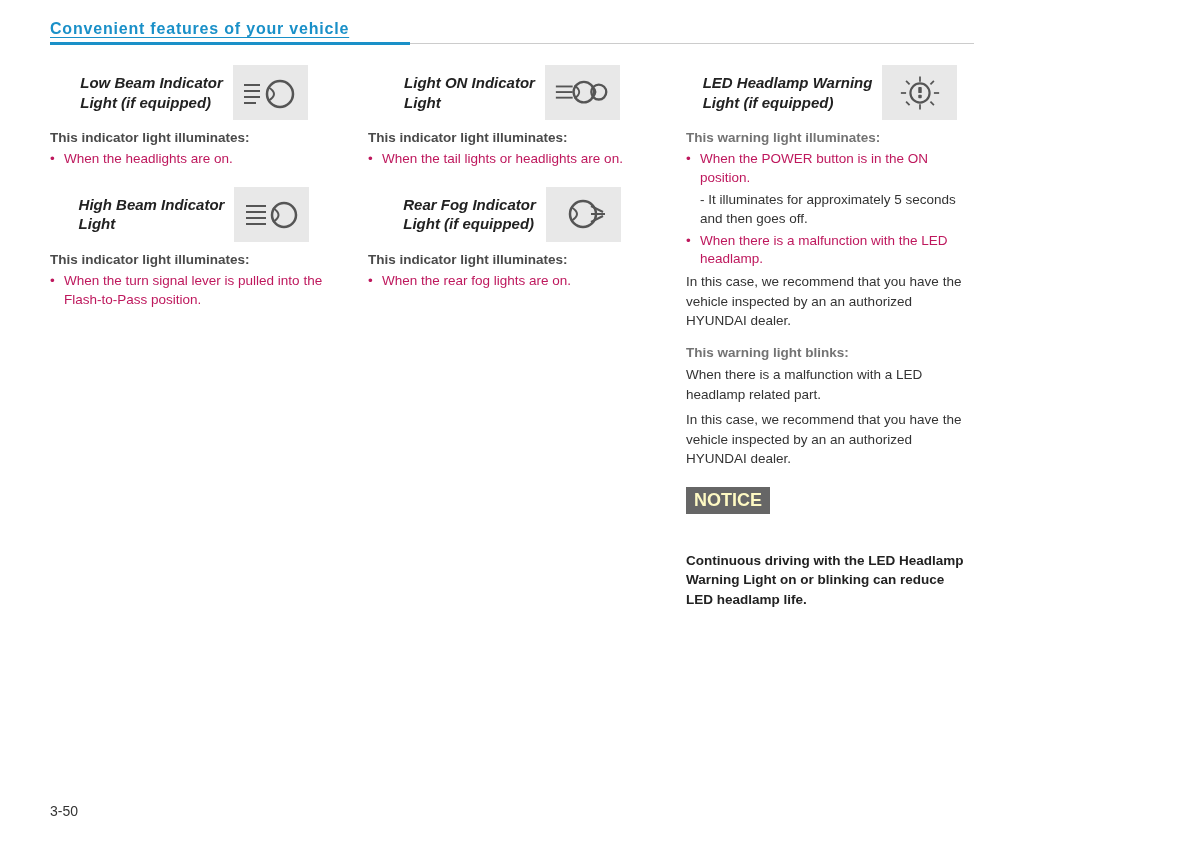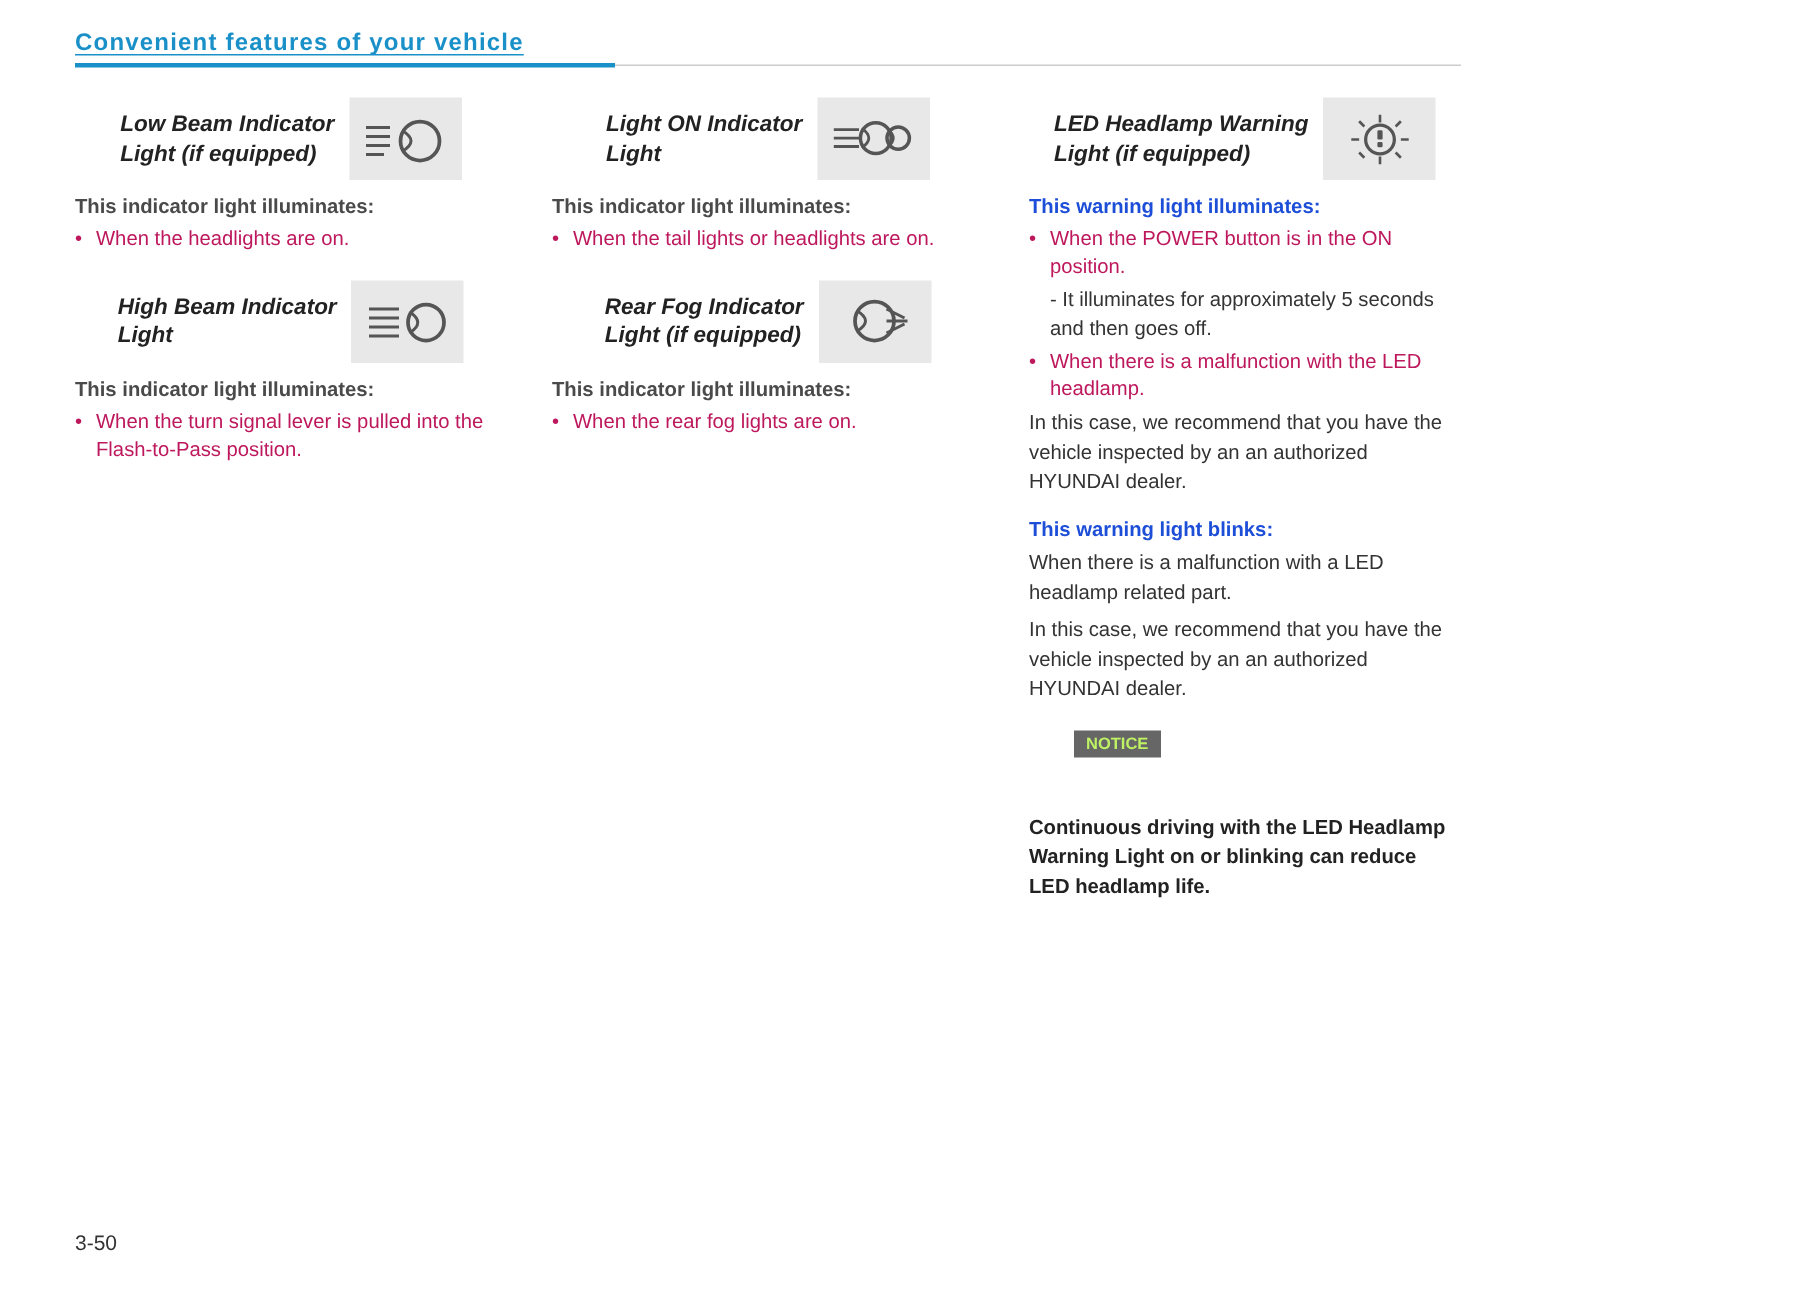--- a/index.html
+++ b/index.html
@@ -120,58 +120,57 @@
       font-size: 13.5px;
       color: #333;
       line-height: 1.4;
       margin-bottom: 3px;
     }
 
     
     .warning-label {
       font-size: 13.5px;
       font-weight: bold;
-      color: #1d4ed8;
+      color: #737373;
       margin-bottom: 5px;
       margin-top: 10px;
     }
     .warning-label.blinks {
       margin-top: 14px;
     }
     .body-text {
       font-size: 13.5px;
       color: #333;
       line-height: 1.45;
       margin-bottom: 6px;
     }
 
     
     .notice-box {
       background: #666;
-      color: #bef264;
-      font-size: 11px;
+      color: #fef9c3;
+      font-size: 18px;
       font-weight: bold;
       padding: 3px 8px;
       display: inline-block;
       margin-top: 12px;
       margin-bottom: 6px;
-      margin-left: 30px;
     }
     .notice-text {
       font-size: 13.5px;
       font-weight: bold;
       color: #222;
       line-height: 1.45;
       margin-top: 31px;
     }
 
     
     .page-number {
       position: absolute;
-      bottom: 25px;
+      bottom: 42px;
       left: 50px;
       font-size: 14px;
       color: #333;
     }
 
     
     .col-section {
       border-top: none;
     }
   </style>

